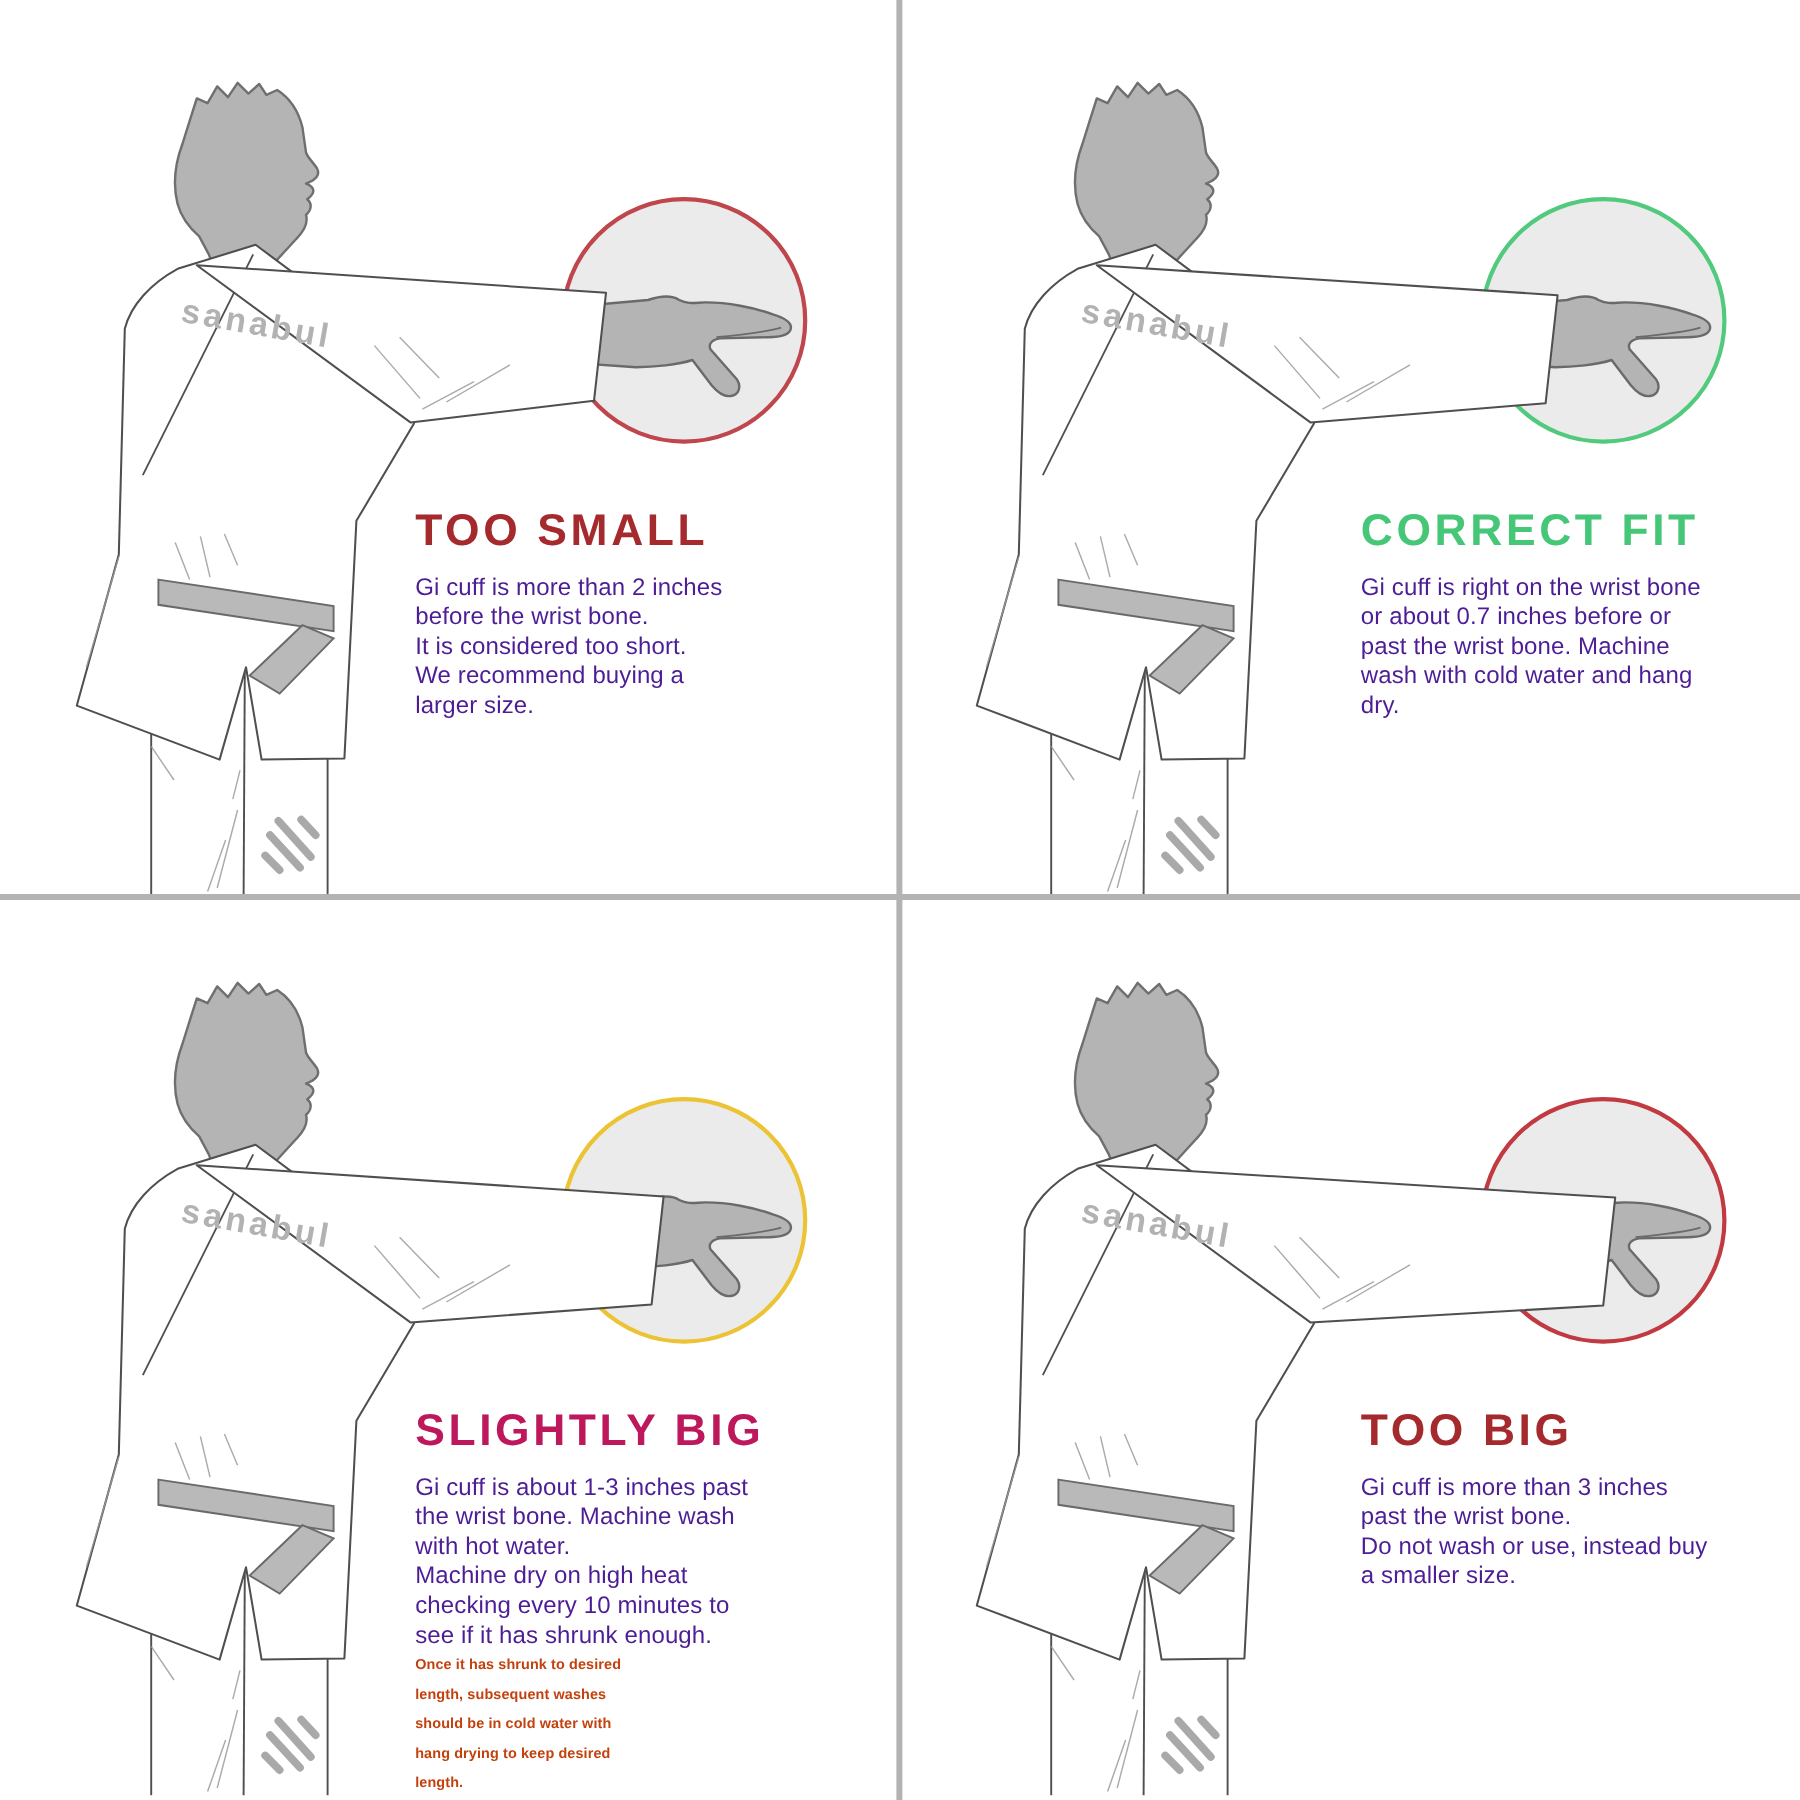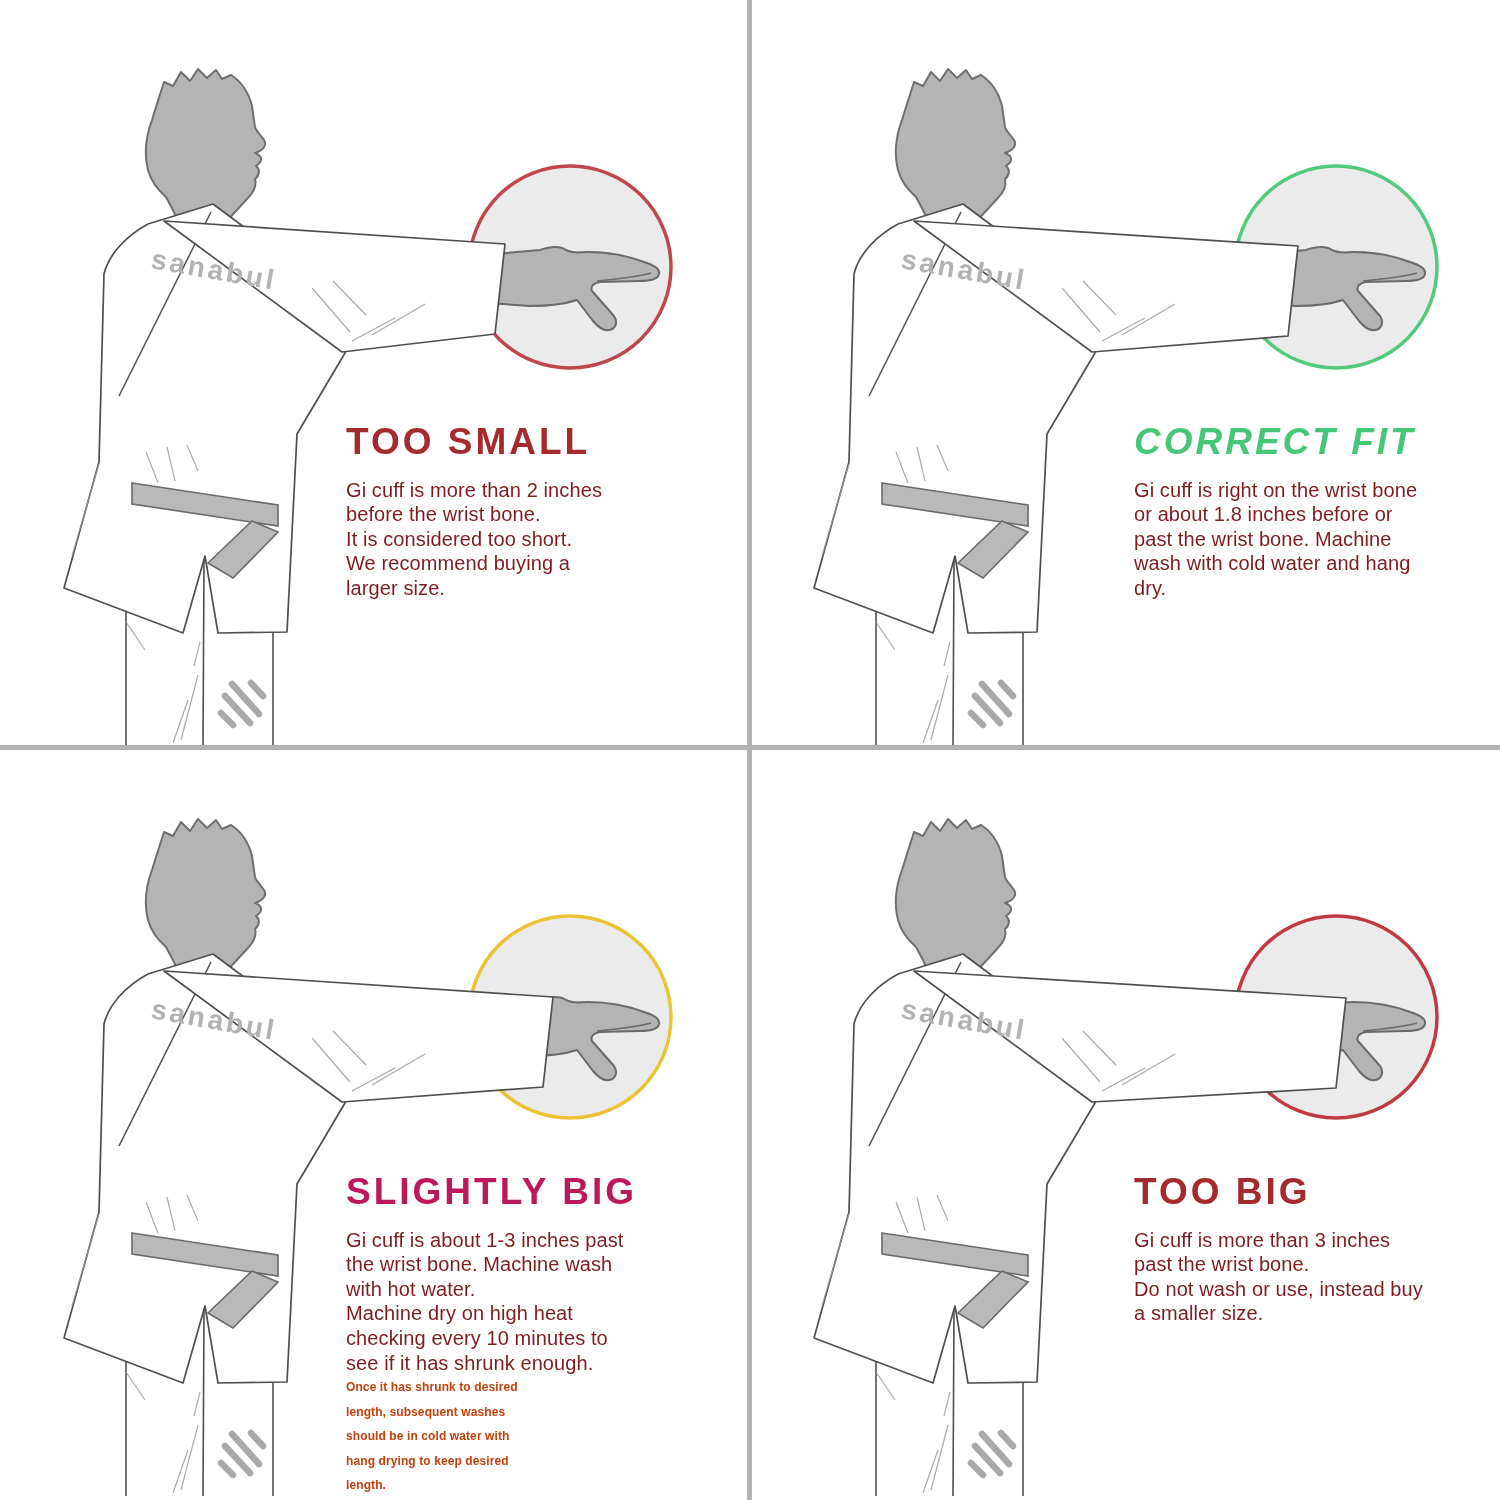--- a/index.html
+++ b/index.html
@@ -8,21 +8,21 @@
     font-family:"Liberation Sans", sans-serif; overflow:hidden;
   }
   .quadrant { position:absolute; width:750px; height:750px; overflow:hidden; }
   svg.figure { position:absolute; left:0; top:0; }
   .panel-text { position:absolute; top:421px; width:348px; }
   .heading {
     margin:0 0 14px 0; font-size:37px; font-weight:700;
     letter-spacing:3px; line-height:1.15; font-family:"Liberation Sans", sans-serif;
   }
   .body {
-    margin:0; font-size:20px; line-height:24.6px; color:#7f1d1d;
+    margin:0; font-size:20px; line-height:24.6px; color:#4c1d95;
     white-space:pre-line; letter-spacing:0.1px;
   }
   .body-bold {
     margin:0; font-size:12px; line-height:24.6px; color:#c2410c;
     font-weight:700; white-space:pre-line; letter-spacing:0.1px;
   }
   .divider { position:absolute; background:#b3b3b3; }
   #divider-v { left:747px; top:0; width:5px; height:1500px; }
   #divider-h { left:0; top:745px; width:1500px; height:5px; }
 </style>
@@ -155,23 +155,23 @@
       <text x="150" y="268" transform="rotate(10 150 268)" font-family="Liberation Sans, sans-serif" font-size="28" font-weight="700" letter-spacing="3" fill="#b2b2b2">sanabul</text>
       <g stroke="#a9a9a9" stroke-width="6.5" stroke-linecap="round" fill="none">
         <path d="M 251,683 L 263,696"></path>
         <path d="M 232,684 L 259,714"></path>
         <path d="M 225,696 L 250,723"></path>
         <path d="M 221,713 L 233,725"></path>
       </g>
     </svg>
 
     <div class="panel-text" style="left: 384px;">
-      <h2 class="heading" style="color: rgb(70, 199, 120); font-style: italic;">CORRECT FIT</h2>
+      <h2 class="heading" style="color: rgb(70, 199, 120);">CORRECT FIT</h2>
       <p class="body">Gi cuff is right on the wrist bone
-or about 1.8 inches before or
+or about 0.7 inches before or
 past the wrist bone. Machine
 wash with cold water and hang
 dry.</p>
       <p class="body-bold"></p>
     </div>
   </section>
 
   <section class="quadrant" style="left: 0px; top: 750px;">
     <svg class="figure" width="750" height="750" viewBox="0 0 750 750">
 

